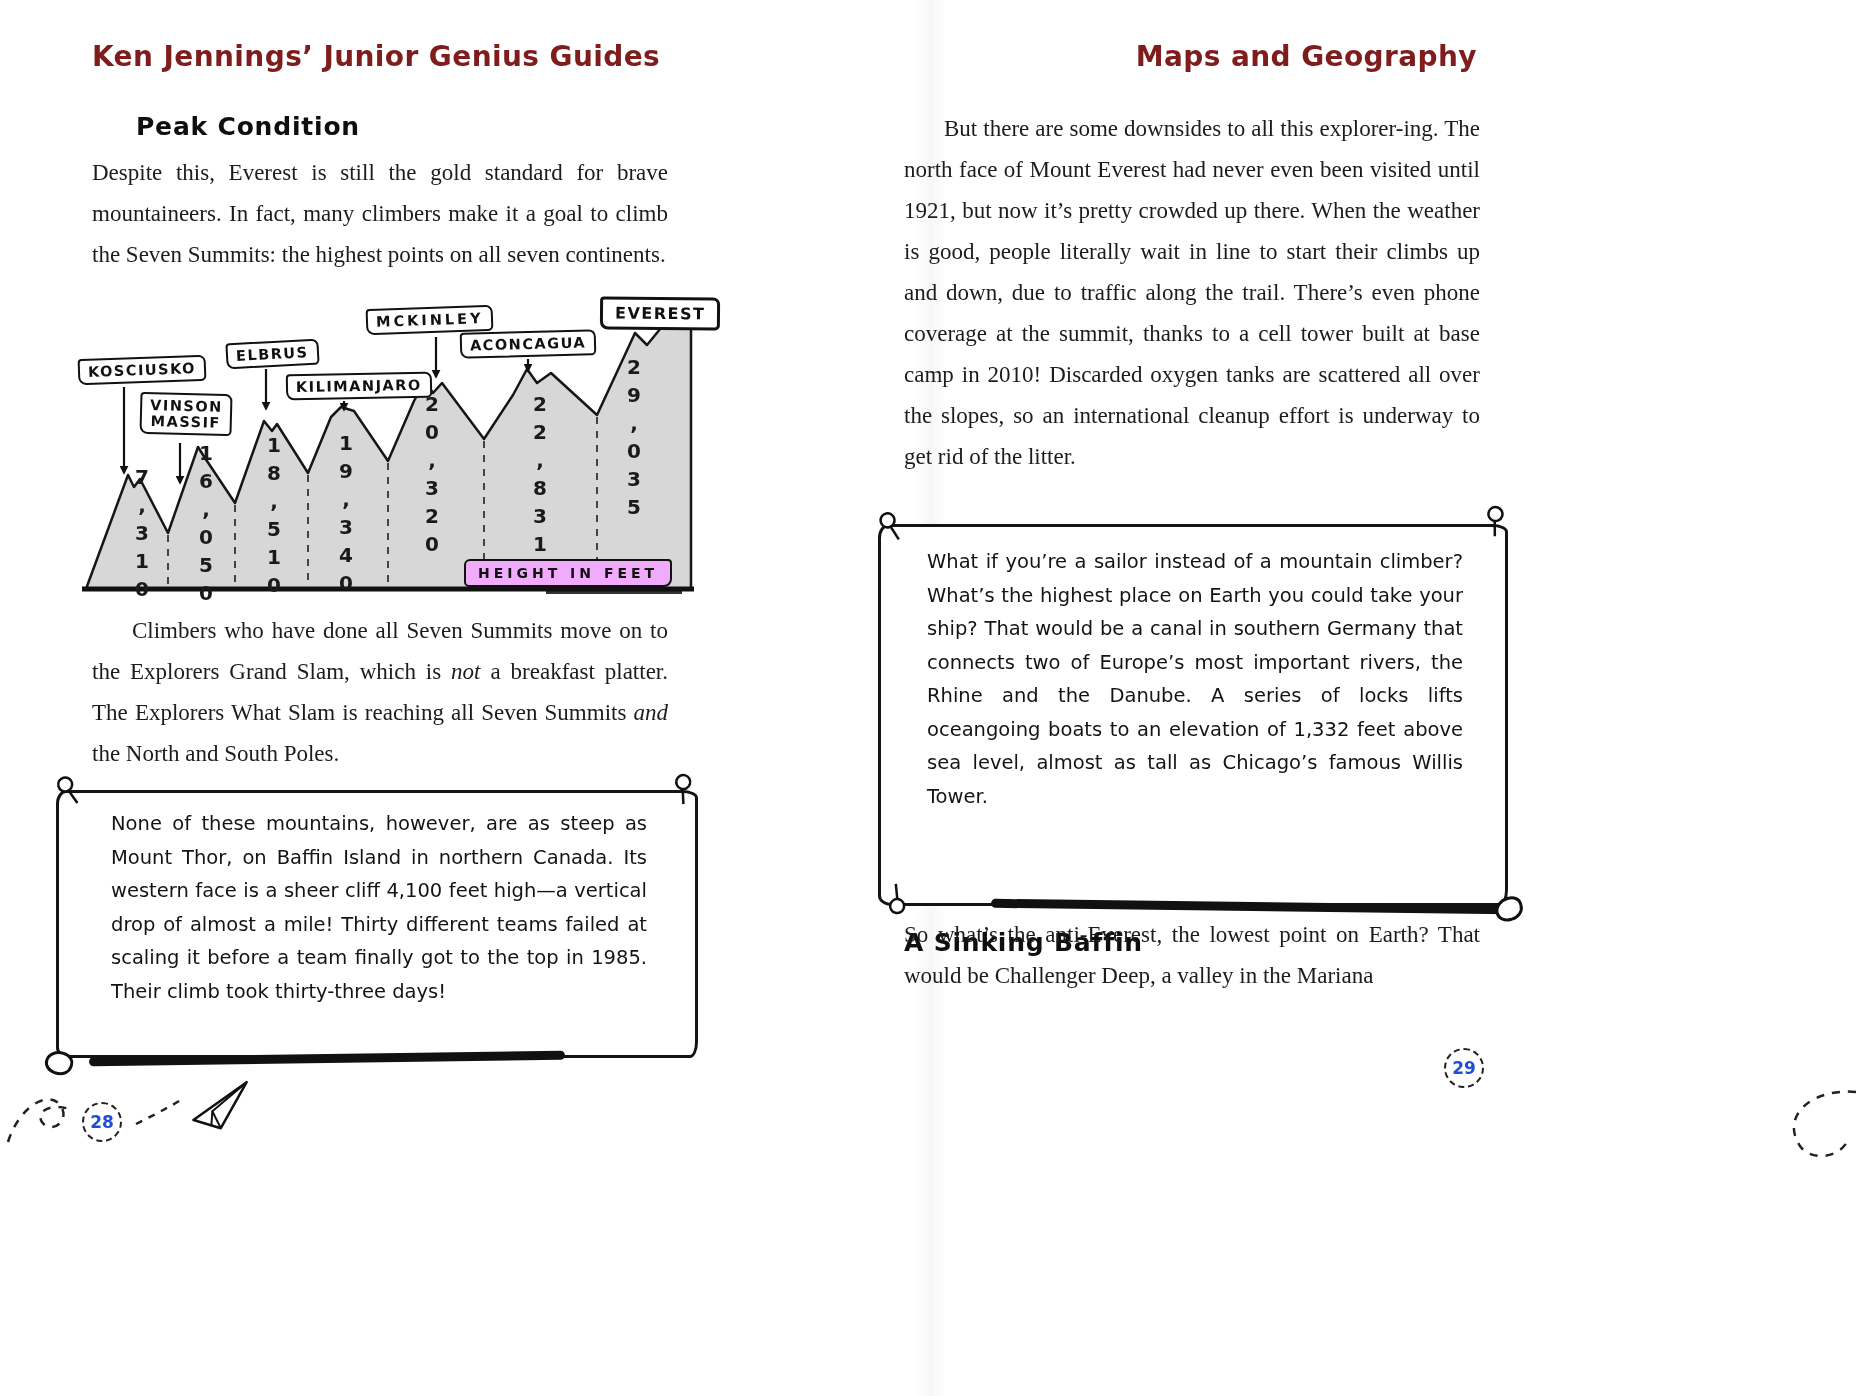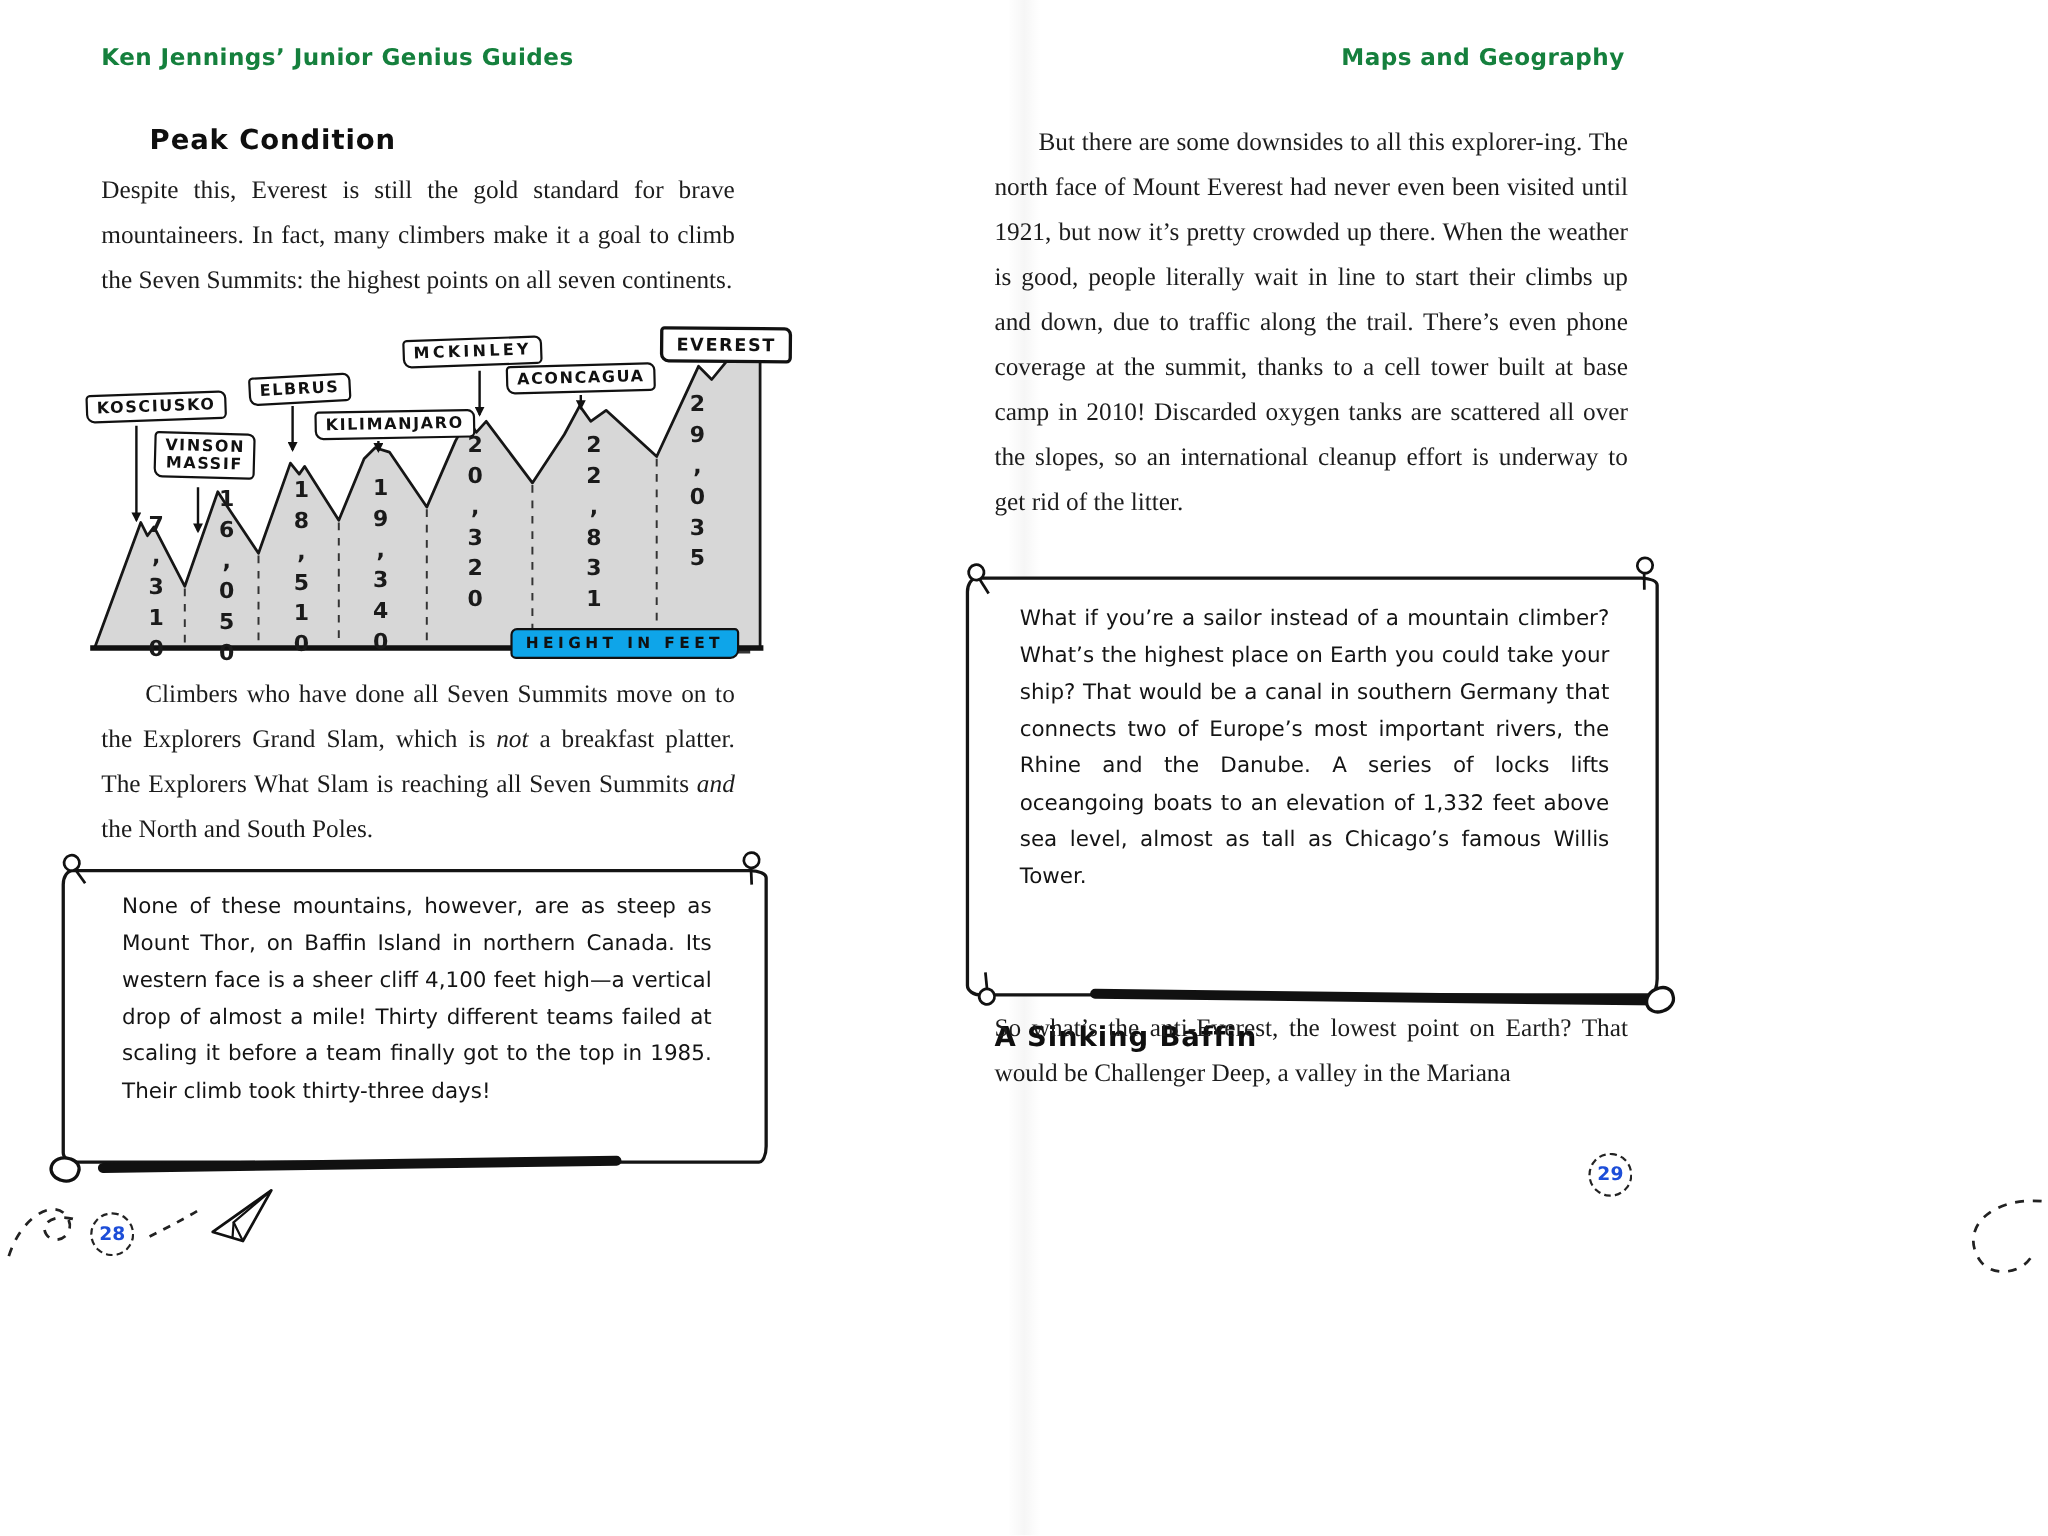--- a/index.html
+++ b/index.html
@@ -10,21 +10,21 @@
     color: #1c1c1c;
   }
   #spread { position: relative; width: 1862px; height: 1396px; background: #fff; }
   #gutter {
     position: absolute; left: 916px; top: 0; width: 30px; height: 100%;
     background: linear-gradient(90deg, rgba(0,0,0,0), rgba(0,0,0,0.035), rgba(0,0,0,0));
   }
   .running-header {
     position: absolute; top: 40px;
     font-family: "DejaVu Sans", sans-serif; font-weight: 700;
-    font-size: 21px; letter-spacing: 0.4px; color: #15803d;
+    font-size: 28px; letter-spacing: 0.4px; color: #7f1d1d;
   }
   .rh-left { left: 92px; }
   .rh-right { right: 385px; }
   .section-heading {
     position: absolute;
     font-family: "DejaVu Sans", sans-serif; font-weight: 700;
     font-size: 25px; letter-spacing: 0.8px; color: #0f0f0f;
   }
   .body-text {
     position: absolute; width: 576px;
@@ -43,25 +43,24 @@
     border-radius: 4px 7px 5px 8px;
   }
   .vnum {
     position: absolute; width: 28px;
     writing-mode: vertical-rl; text-orientation: upright;
     font-family: "DejaVu Sans", sans-serif; font-weight: 700;
     font-size: 20px; letter-spacing: 4px; color: #1a1a1a;
   }
   .unit-box {
     position: absolute; left: 388px; top: 262px;
-    background: #0ea5e9; border: 2.5px solid #111; padding: 4px 12px;
+    background: #f0abfc; border: 2.5px solid #111; padding: 4px 12px;
     font-family: "DejaVu Sans", sans-serif; font-weight: 700;
     font-size: 14px; letter-spacing: 4px; color: #111; white-space: nowrap;
     border-radius: 6px 4px 8px 5px;
-    margin-top: 12px;
   }
 
   
   .scroll-box {
     position: absolute; background: #fff; border: 3px solid #141414;
     border-radius: 10px 16px 8px 14px / 14px 8px 16px 10px;
   }
   .box-title {
     text-align: center;
     font-family: "DejaVu Sans", sans-serif; font-weight: 700;

